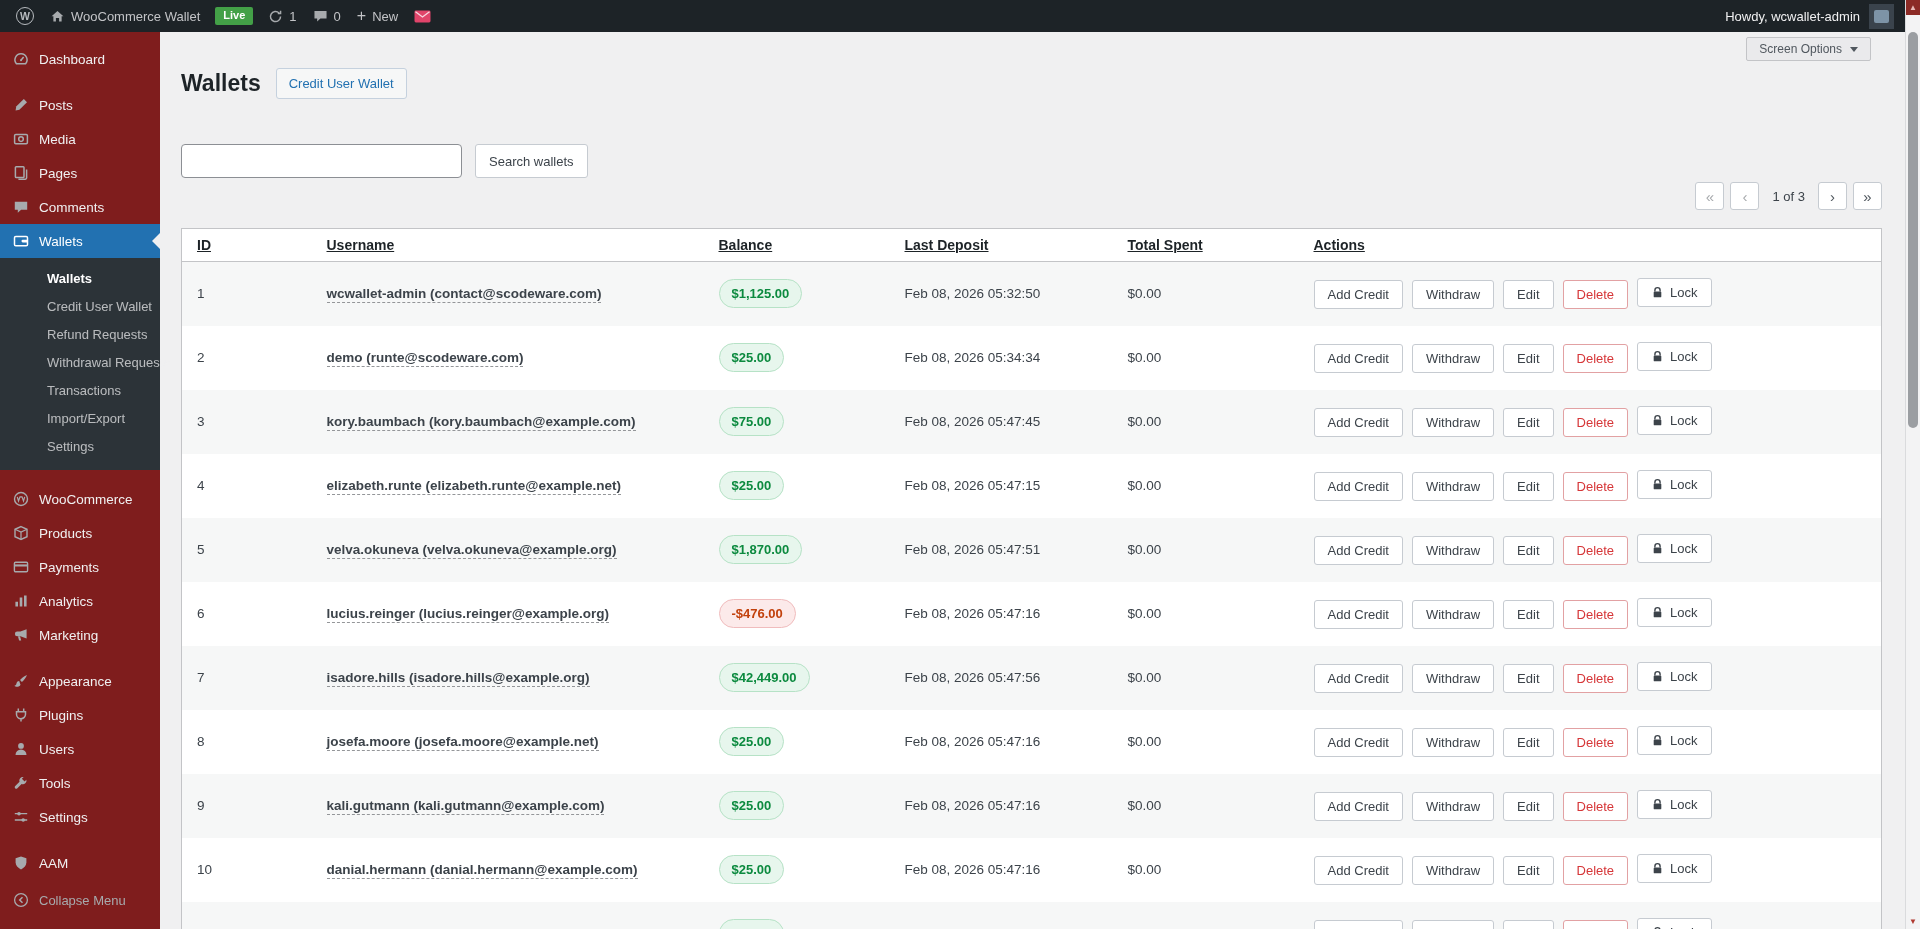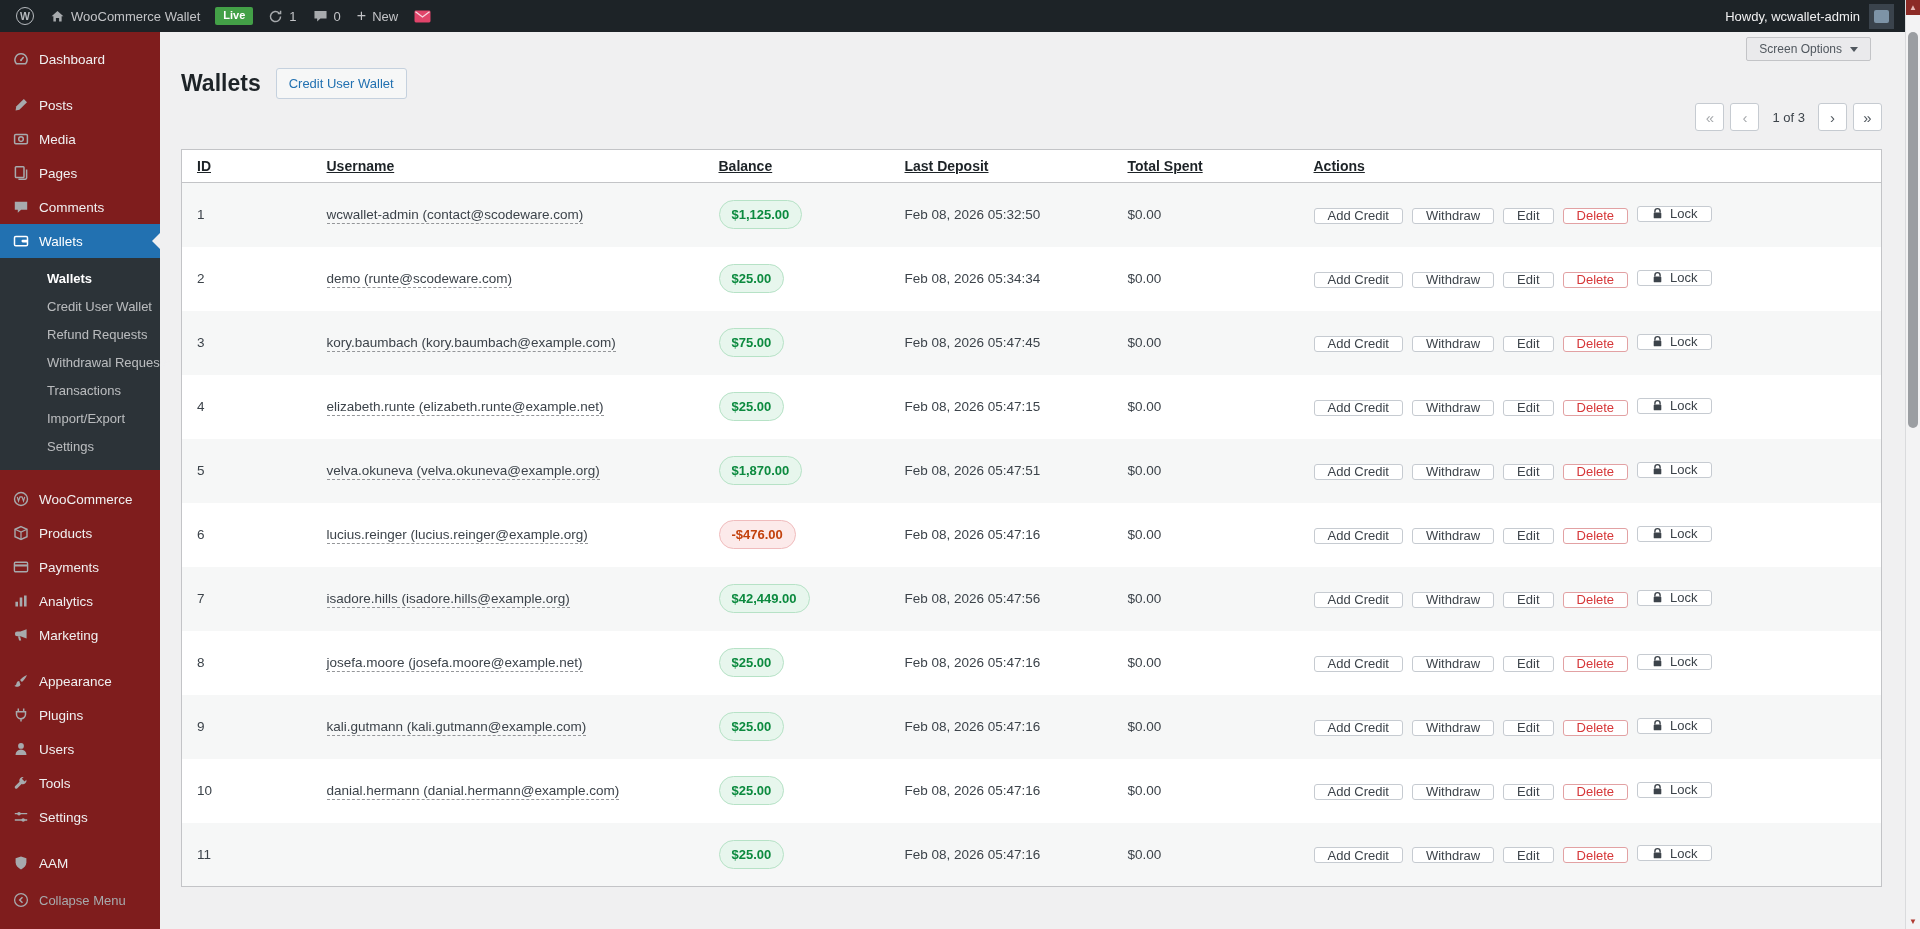--- a/index.html
+++ b/index.html
@@ -75,26 +75,26 @@
   .pg-label{font-size:13px;color:#3c434a;margin:0 7px;}
 
   
   .wallets-table{margin-top:18px;width:100%;border-collapse:collapse;background:#fff;
     border:1px solid #c3c4c7;table-layout:fixed;}
   .wallets-table th{padding:7px 10px 7px 15px;font-size:14px;font-weight:600;color:#1d2327;
     text-align:left;border-bottom:1px solid #c3c4c7;background:#fff;line-height:18px;text-decoration:underline;}
   .wallets-table td{padding:0 10px 0 15px;height:64px;font-size:13.5px;color:#3c434a;
     vertical-align:middle;background:#fff;}
   tr.striped td{background:#f6f7f7;}
-  .username{border-bottom:1px dashed #949699;padding-bottom:1px;}
+  .username{border-bottom:1px dashed #949699;padding-bottom:1px;font-weight:bold;}
   .c-date,.c-spent{color:#50575e;}
   .pill{display:inline-block;padding:6px 12px;border-radius:15px;font-size:13px;font-weight:700;line-height:15px;}
   .pill.pos{background:#e7f6ed;color:#0c8a3f;border:1px solid #b6e2c6;}
   .pill.neg{background:#fceaea;color:#c2410c;border:1px solid #f0bcbd;}
-  .btn.action{height:16px;padding:0 13px;margin-right:9px;}
+  .btn.action{height:29px;padding:0 13px;margin-right:9px;}
   .btn.delete{color:#d63638;border-color:#e2a1a3;}
   .btn-icon{display:flex;align-items:center;}
   .btn-icon svg{display:block;}
 
   
   .scrollbar{position:absolute;top:0;right:0;width:15px;height:100%;background:#f3f3f4;
     border-left:1px solid #dadbdd;z-index:60;}
   .sb-up{position:absolute;top:0;left:0;right:0;height:15px;background:#8c2b26;color:#e7b9b6;
     font-size:8px;display:flex;align-items:center;justify-content:center;cursor:pointer;}
   .sb-down{position:absolute;bottom:0;left:0;right:0;height:15px;background:#f3f3f4;color:#b03a31;
@@ -334,20 +334,24 @@
   <button class="screen-options">
     <span>Screen Options</span>
     <span class="caret"></span>
   </button>
 
   <div class="title-row">
     <h1>Wallets</h1>
     <button class="title-action">Credit User Wallet</button>
   </div>
 
+  <div class="search-row">
+    <input class="search-input" type="text" value="" style="">
+    <button class="btn search-btn">Search wallets</button>
+  </div>
 
   <div class="pagination">
     <button class="pg-btn disabled">«</button>
     <button class="pg-btn disabled">‹</button>
     <span class="pg-label">1 of 3</span>
     <button class="pg-btn">›</button>
     <button class="pg-btn">»</button>
   </div>
 
   <table class="wallets-table">

